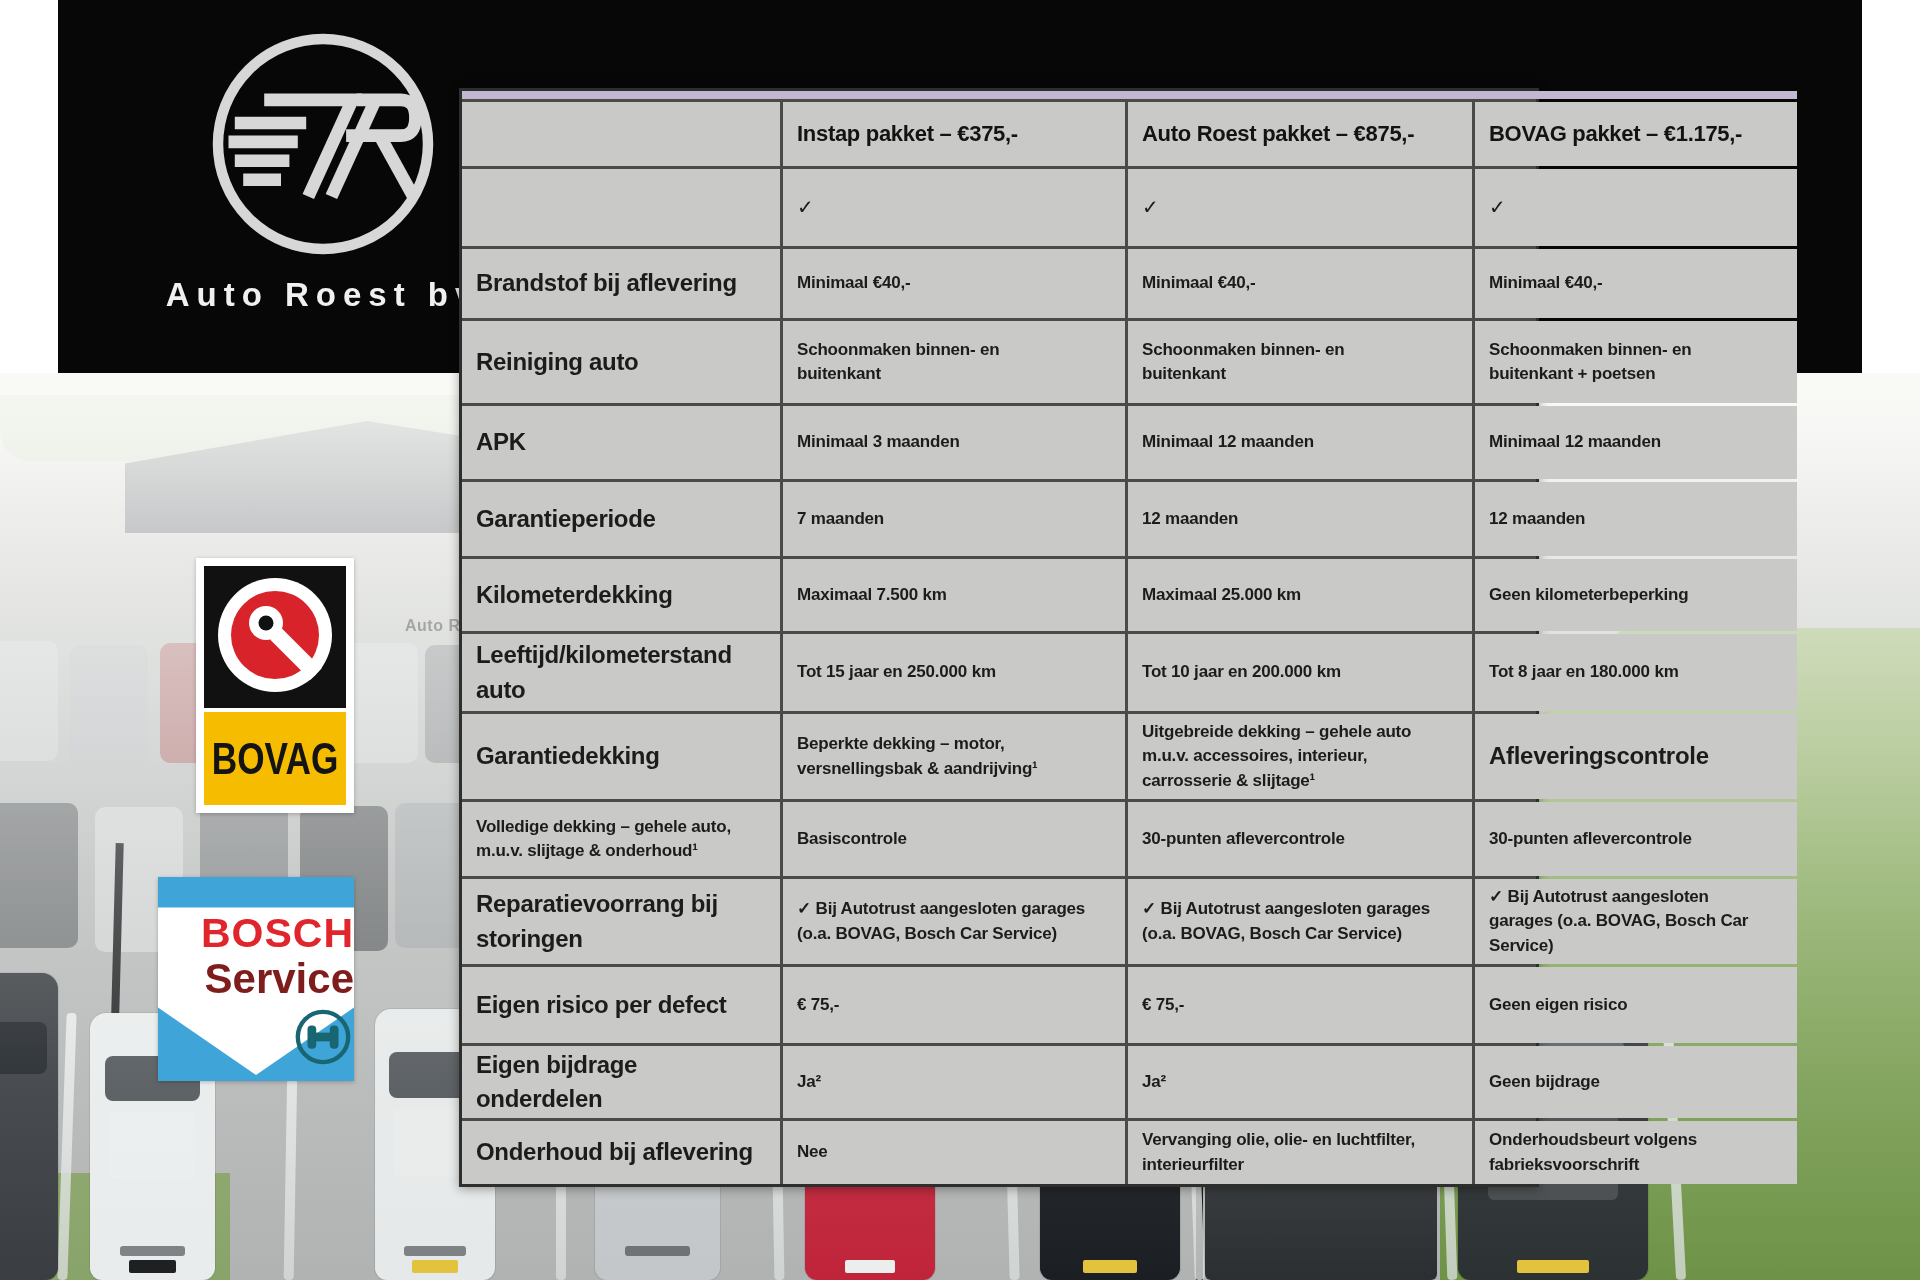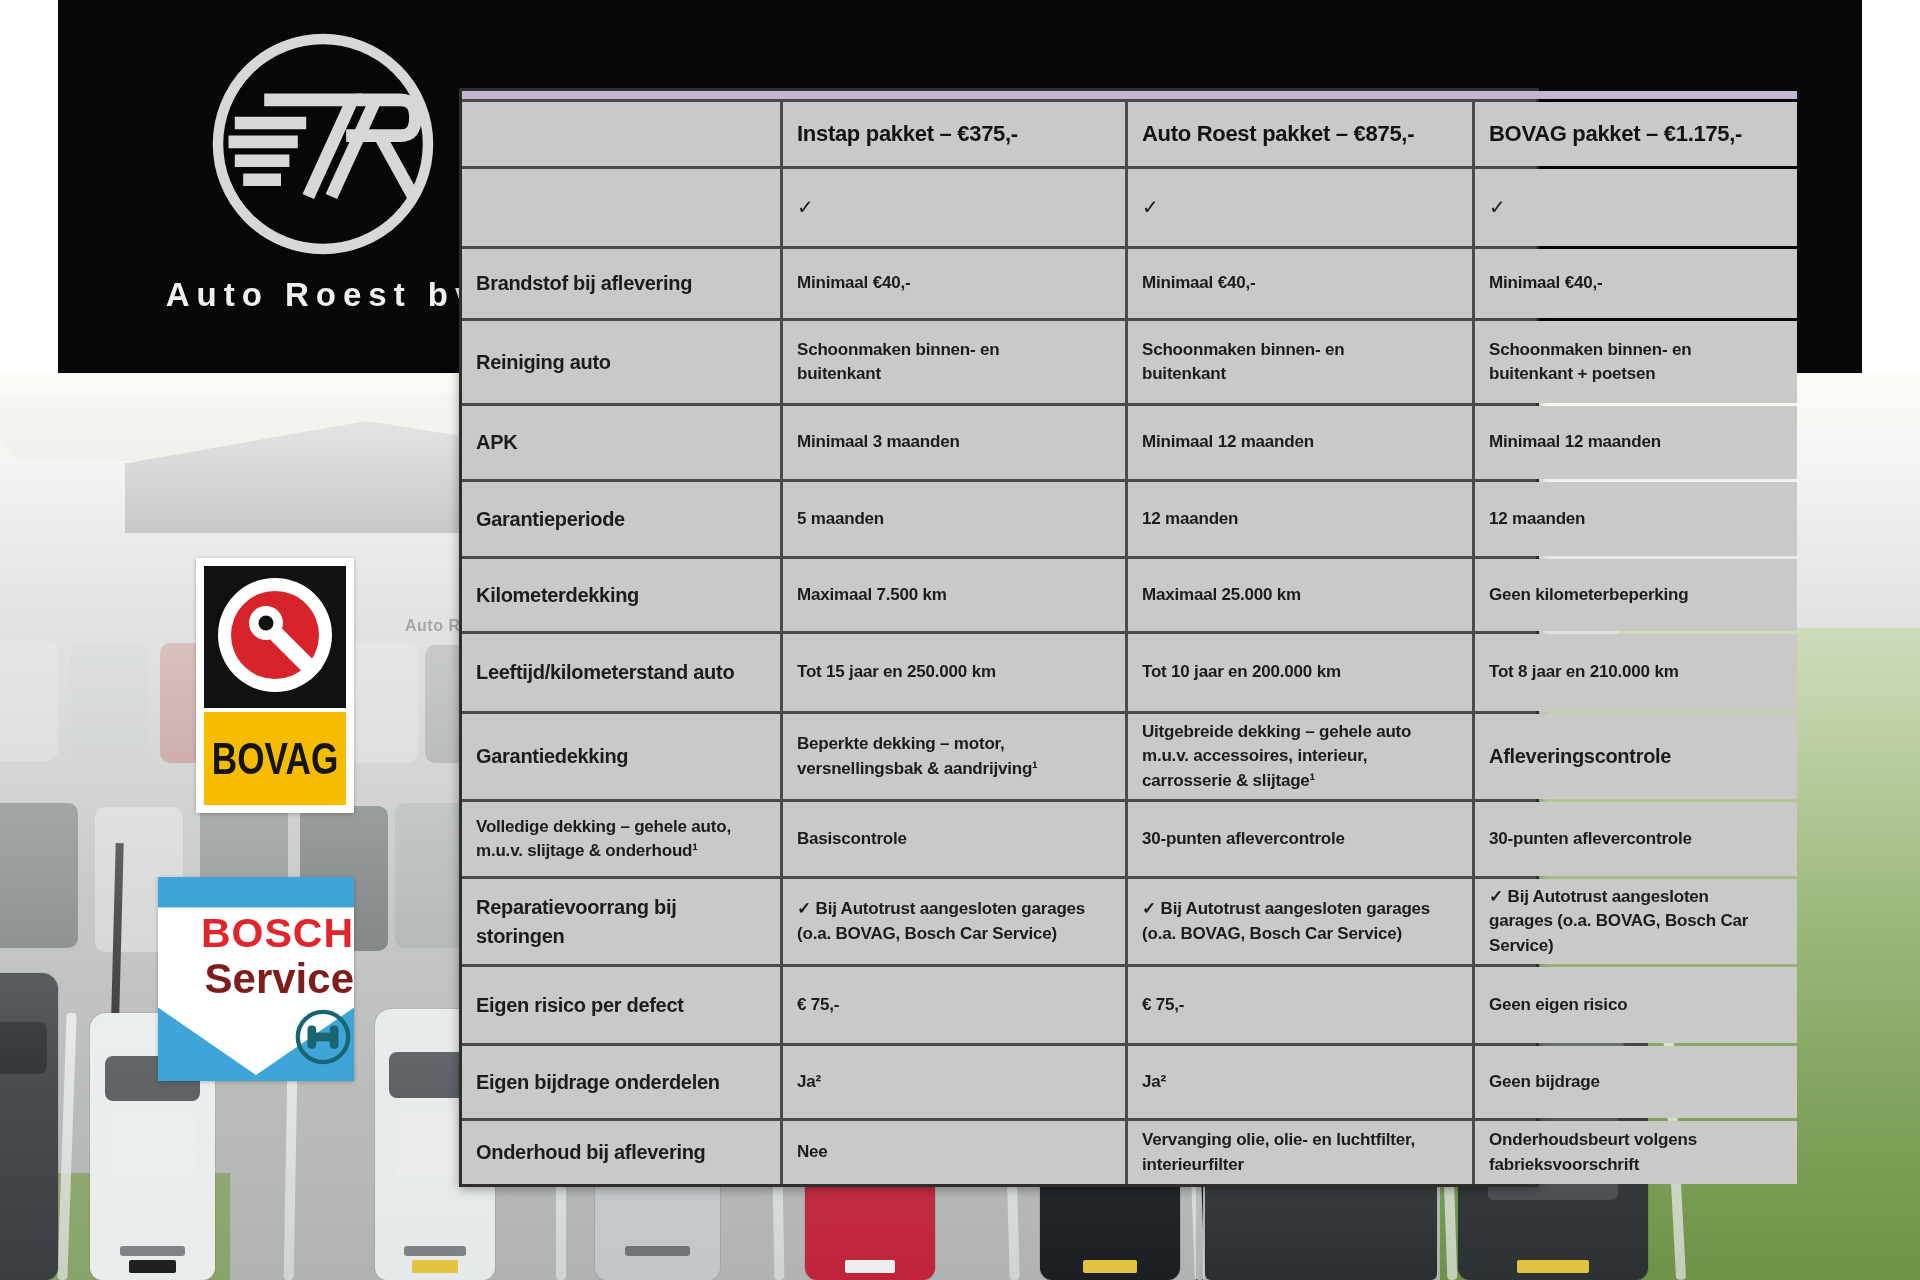--- a/index.html
+++ b/index.html
@@ -49,21 +49,21 @@
   
   .pakket-table{position:absolute;left:459px;top:88px;width:1080px;height:1099px;display:grid;
       grid-template-columns:318px 342px 344px 322px;
       grid-template-rows:8px 64px 77px 69px 82px 73px 74px 72px 77px 85px 74px 85px 76px 72px 63px;
       gap:3px;background:#4a4a48;border:3px solid #2e2e2c;box-sizing:border-box;
       box-shadow:0 2px 10px rgba(0,0,0,.35);}
   .strip{grid-column:1/-1;background:#c3b6d3;}
   .cell{background:#c9c9c7;display:flex;align-items:center;padding:0 12px 0 14px;
         font:700 17px/1.42 "Liberation Sans",sans-serif;color:#1c1c1c;letter-spacing:-.2px;
         white-space:pre-line;overflow:hidden;}
-  .cell.label{font-size:20px;letter-spacing:-.3px;}
+  .cell.label{font-size:24px;letter-spacing:-.3px;}
   .cell.header{font-size:22px;letter-spacing:-.3px;color:#131313;}
   .cell.check{font-size:20px;font-weight:400;}
 </style>
 </head>
 <body>
 
 <div class="canvas">
 
   <div class="photo">
     <div class="abs" style="left:0;top:0;width:1920px;height:46px;background:#e2e7d2;opacity:.85;"></div>
@@ -224,33 +224,33 @@
 buitenkant</div>
     <div class="cell">Schoonmaken binnen- en
 buitenkant + poetsen</div>
 
     <div class="cell label">APK</div>
     <div class="cell">Minimaal 3 maanden</div>
     <div class="cell">Minimaal 12 maanden</div>
     <div class="cell">Minimaal 12 maanden</div>
 
     <div class="cell label">Garantieperiode</div>
-    <div class="cell">5 maanden</div>
+    <div class="cell">7 maanden</div>
     <div class="cell">12 maanden</div>
     <div class="cell">12 maanden</div>
 
     <div class="cell label">Kilometerdekking</div>
     <div class="cell">Maximaal 7.500 km</div>
     <div class="cell">Maximaal 25.000 km</div>
     <div class="cell">Geen kilometerbeperking</div>
 
     <div class="cell label">Leeftijd/kilometerstand auto</div>
     <div class="cell">Tot 15 jaar en 250.000 km</div>
     <div class="cell">Tot 10 jaar en 200.000 km</div>
-    <div class="cell">Tot 8 jaar en 210.000 km</div>
+    <div class="cell">Tot 8 jaar en 180.000 km</div>
 
     <div class="cell label">Garantiedekking</div>
     <div class="cell">Beperkte dekking – motor,
 versnellingsbak &amp; aandrijving¹</div>
     <div class="cell">Uitgebreide dekking – gehele auto
 m.u.v. accessoires, interieur,
 carrosserie &amp; slijtage¹</div>
     <div class="cell label">Afleveringscontrole</div>
 
     <div class="cell">Volledige dekking – gehele auto,

